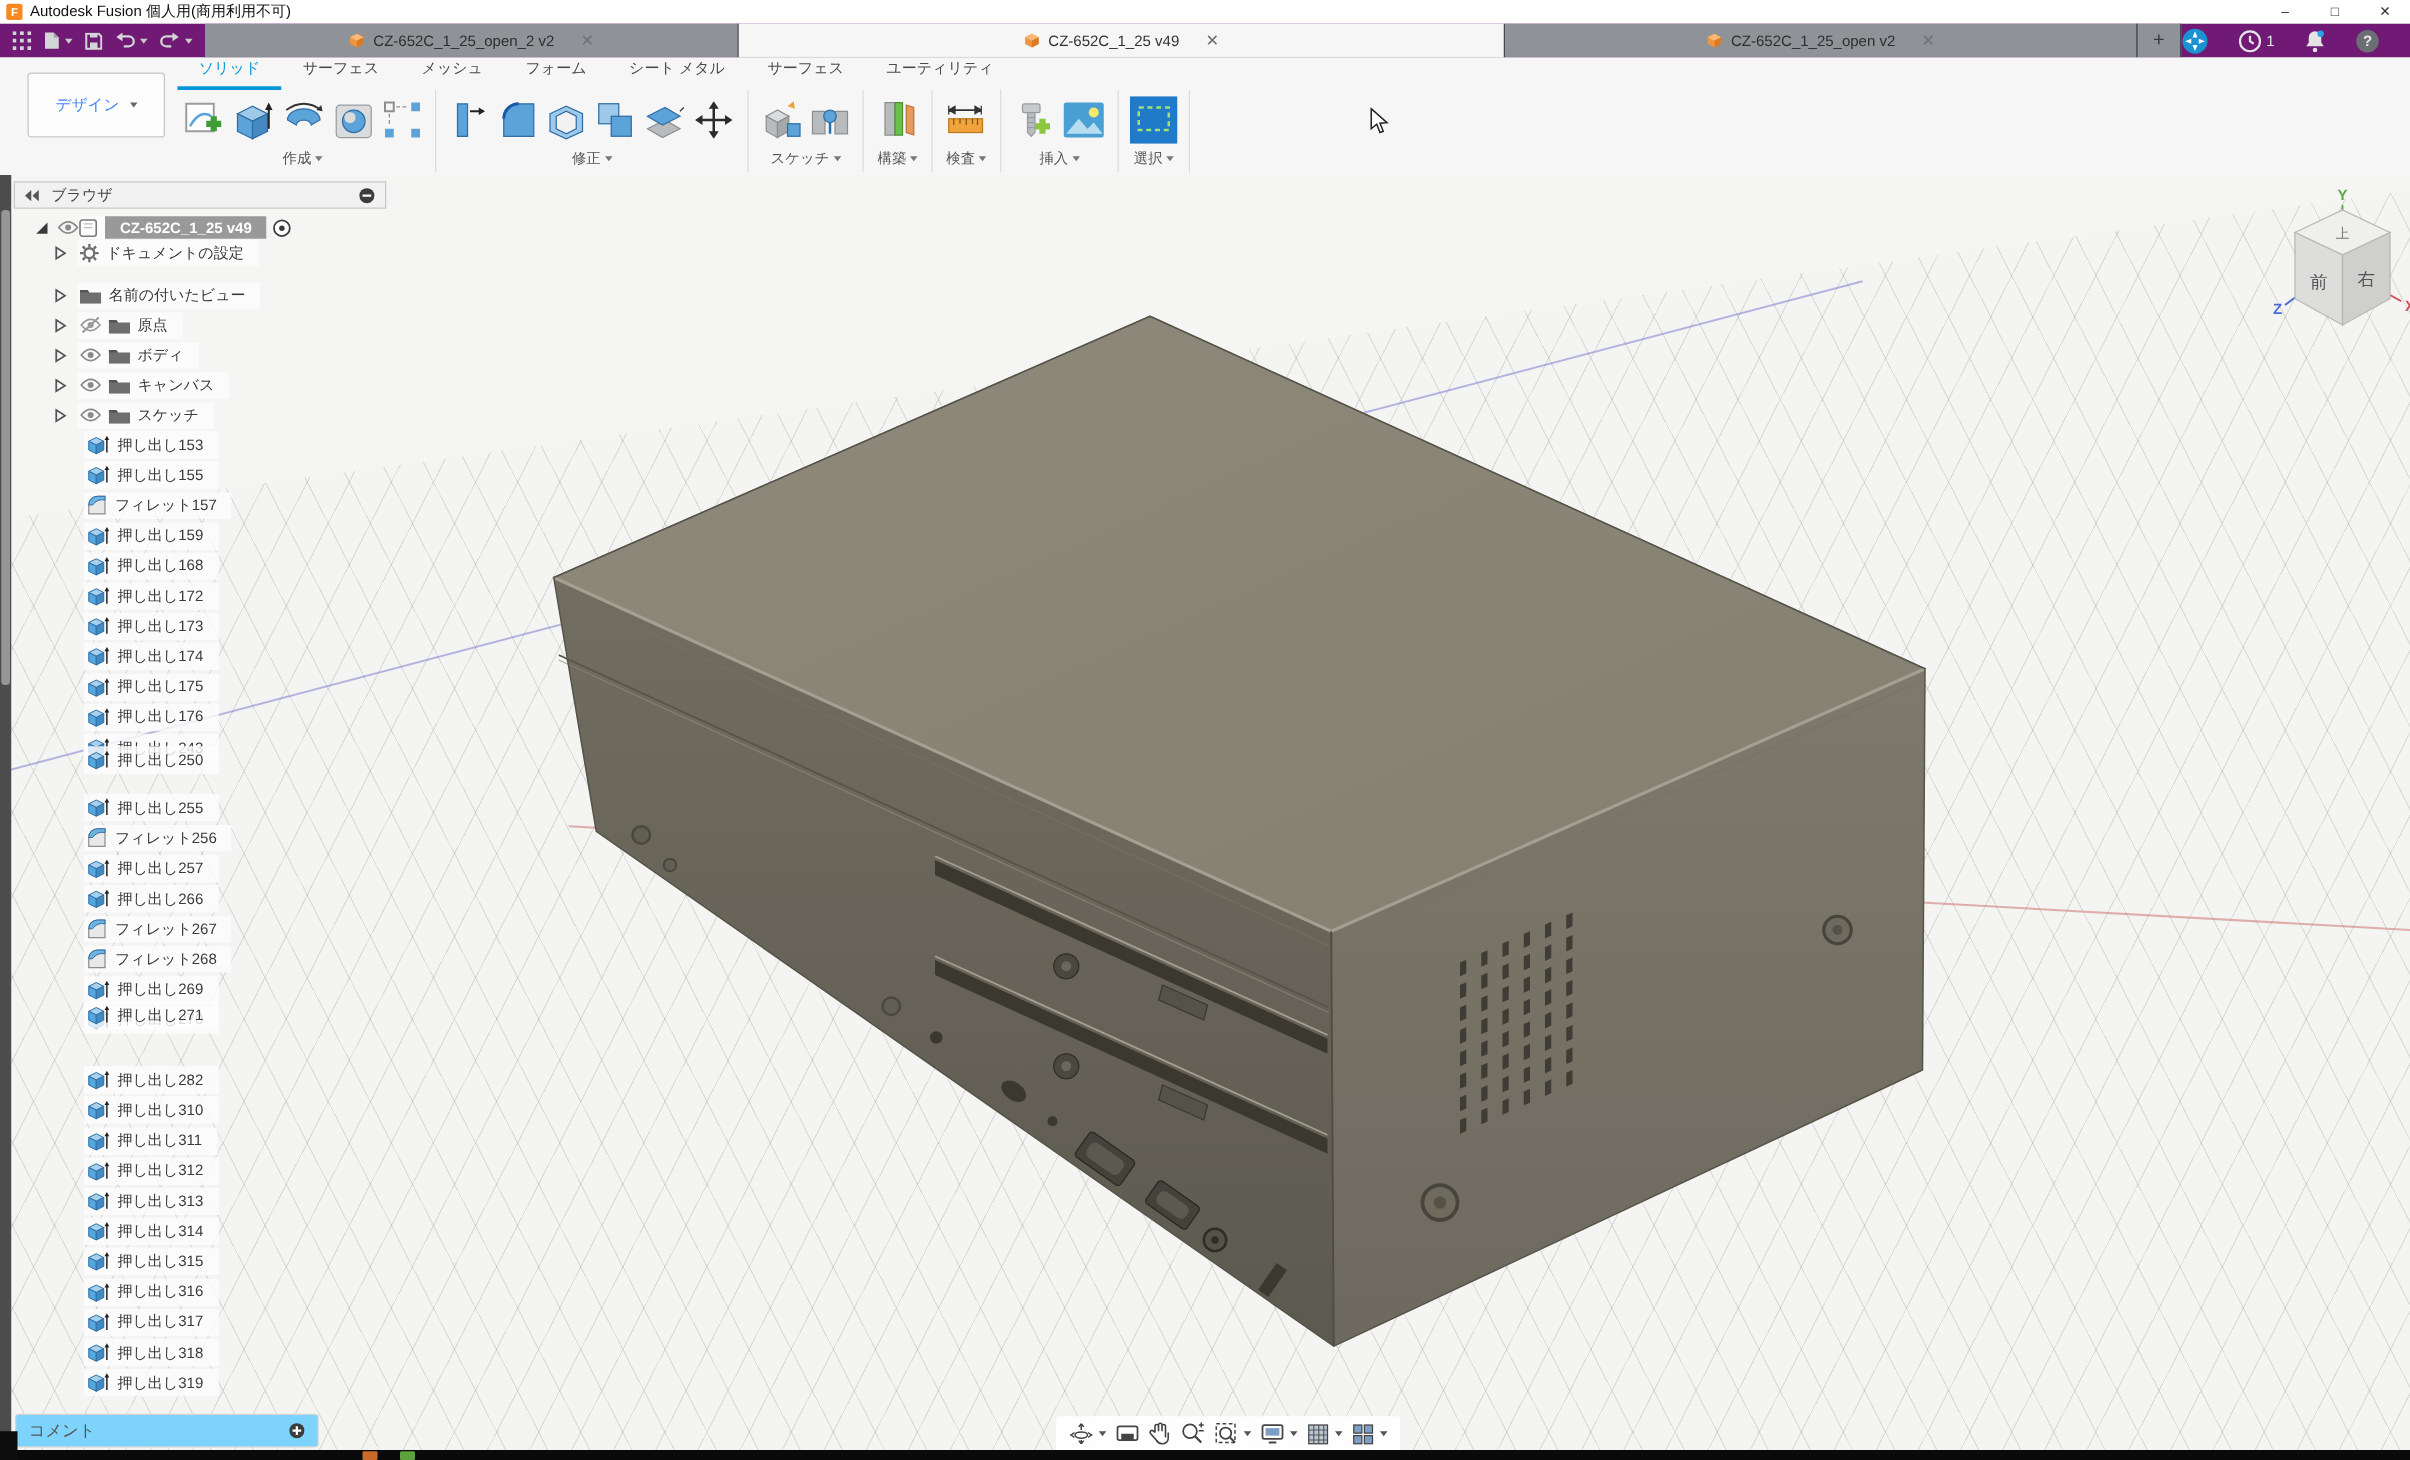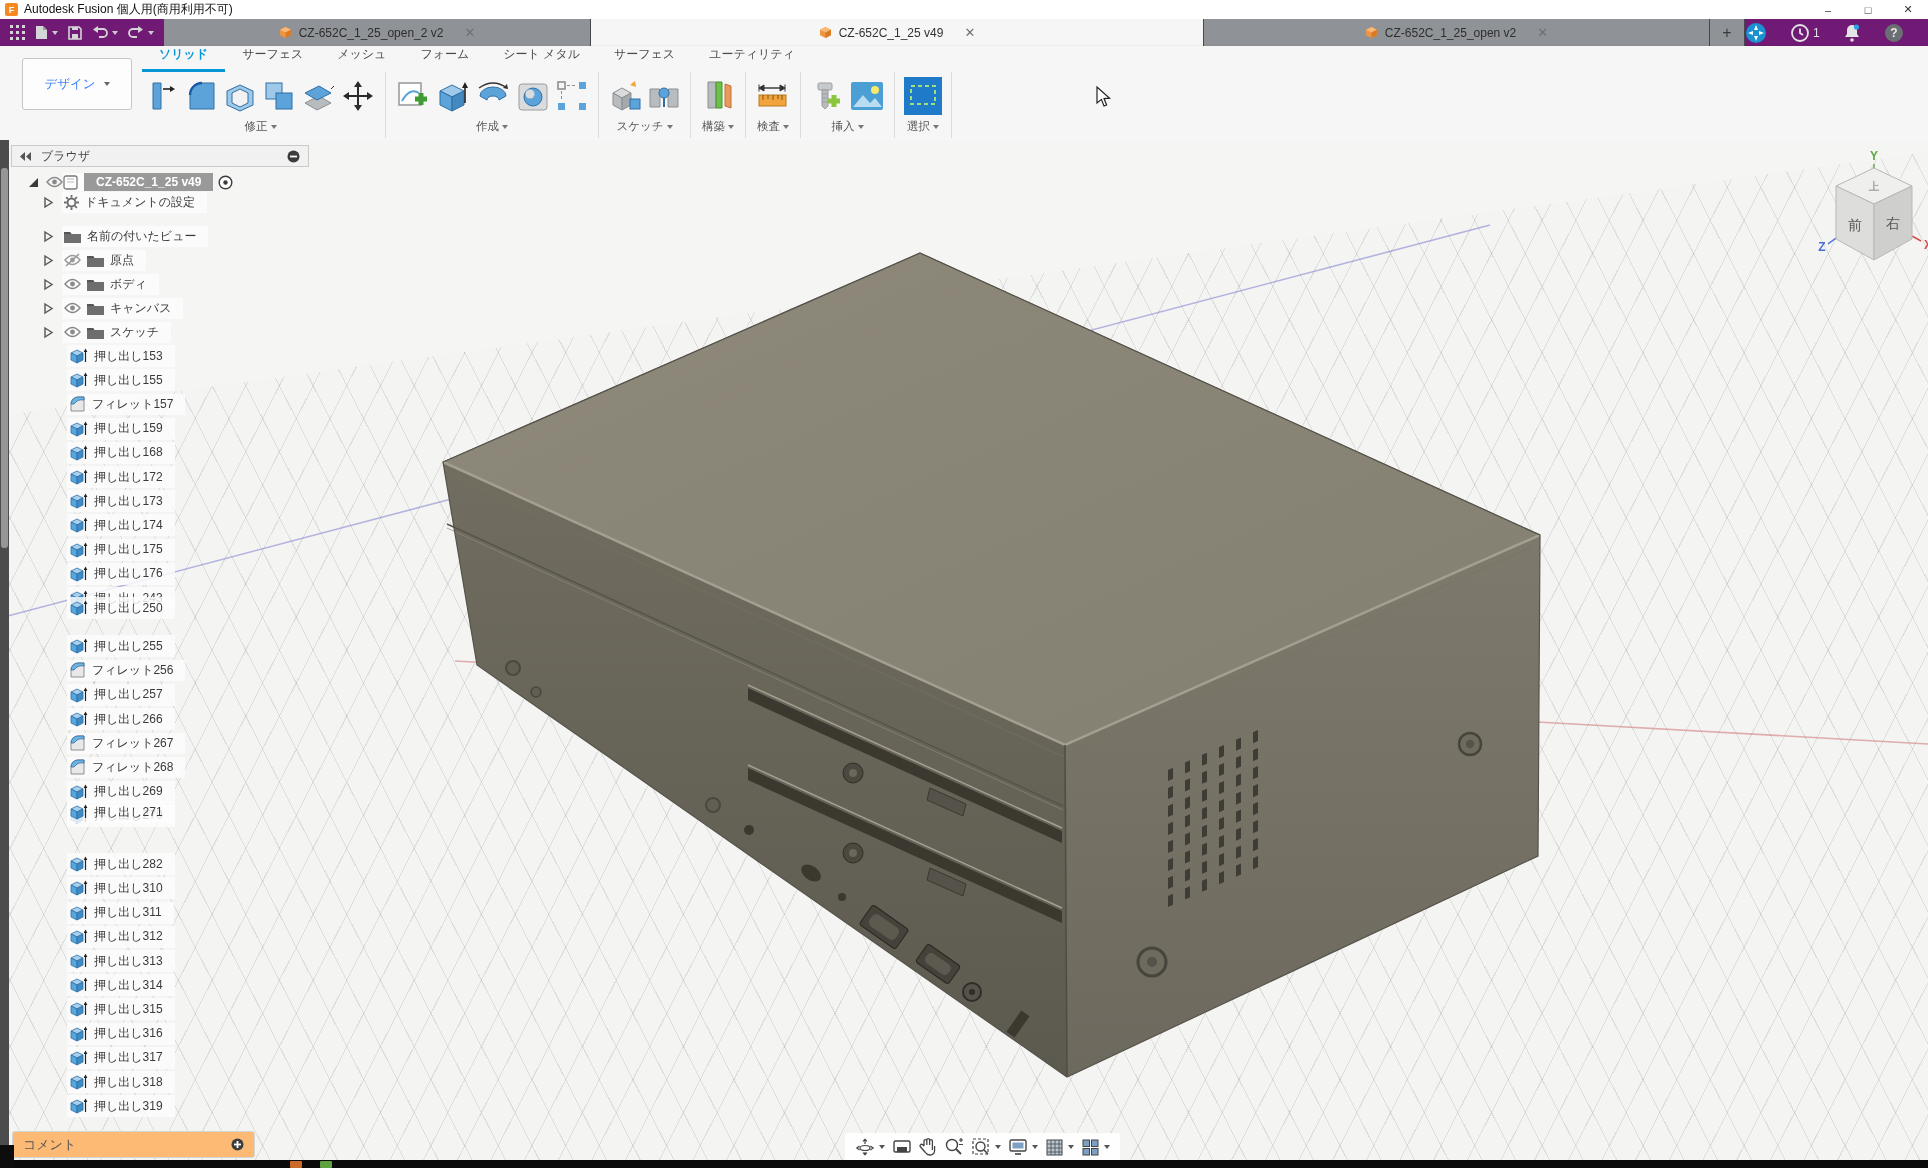--- a/index.html
+++ b/index.html
@@ -31,21 +31,21 @@
   #tab-add{width:34px;background:#8f9296;display:flex;align-items:center;justify-content:center;color:#3a3a3a;font-size:16px;border-right:1px solid #45484c}
   #appbar-right{margin-left:auto;display:flex;align-items:center;gap:24px;padding-right:22px}
   .abr{position:relative;display:flex;align-items:center;gap:4px;color:#e3e4e5;font-size:12px}
 
   
   #ribbon{position:absolute;top:46px;left:0;right:0;height:94px;background:#f6f6f6;border-bottom:1px solid #cfcfcf;box-shadow:0 1px 3px rgba(0,0,0,.18)}
   #design-box{position:absolute;left:22px;top:12px;width:108px;height:50px;background:#fdfdfd;border:1px solid #c6c6c6;border-radius:3px;
               display:flex;align-items:center;justify-content:center;font-size:12.5px;color:#3b82f6;gap:6px}
   #ribbon-tabs{position:absolute;left:142px;top:0;height:26px;display:flex;align-items:flex-end;gap:0}
   .rtab{padding:0 17px 6px 17px;font-size:12px;color:#4a4a4a;border-bottom:3px solid transparent}
-  .rtab.active{color:#0696d7;border-bottom-color:#0696d7;font-weight:bold}
+  .rtab.active{color:#0696d7;border-bottom-color:#0696d7;font-weight:normal}
   #groups{position:absolute;left:136px;top:26px;height:66px;display:flex;align-items:stretch}
   .group{display:flex;flex-direction:column;align-items:center;justify-content:flex-start;border-right:1px solid #dddddd;padding:2px 9px 0 9px}
   .group-icons{display:flex;align-items:center;gap:5px;height:44px}
   .group-label{font-size:11.5px;color:#555;display:flex;align-items:center;gap:3px;margin-top:1px}
   .gcaret{width:0;height:0;border-left:3.5px solid transparent;border-right:3.5px solid transparent;border-top:4px solid #777}
   .grayed{opacity:.35}
   #pointer-cursor{position:absolute;left:1096px;top:86px;z-index:60}
 
   
   #viewport{position:absolute;top:140px;left:0;width:1928px;height:1020px;background:#f4f4f3;overflow:hidden}
@@ -66,21 +66,21 @@
   #tree{position:absolute;left:11px;top:30px;font-size:12px;color:#3a3a3a}
   .trow{position:absolute;display:flex;align-items:center;height:24px;white-space:nowrap}
   .chip{display:inline-flex;align-items:center;gap:6px;background:rgba(253,253,253,.82);padding:2px 12px 2px 2px}
   .root-label{background:#999999;color:#fff;font-weight:bold;padding:2px 12px;font-size:12px}
 
   
   #viewcube{position:absolute;left:1812px;top:8px;width:124px;height:118px}
   #navbar{position:absolute;left:845px;top:993px;height:28px;background:rgba(255,255,255,.9);
           display:flex;align-items:center;gap:7px;padding:0 10px;border-radius:2px}
   .navitem{display:flex;align-items:center;gap:2px}
-  #comment-bar{position:absolute;left:12px;top:991px;width:243px;height:27px;background:#fdba74;border:1px solid #d5d5d5;border-radius:3px;
+  #comment-bar{position:absolute;left:12px;top:991px;width:243px;height:27px;background:#7dd3fc;border:1px solid #d5d5d5;border-radius:3px;
                display:flex;align-items:center;padding:0 10px;box-sizing:border-box;font-size:13px;color:#555}
   #comment-bar .spacer{flex:1}
 
   
   #taskbar{position:absolute;left:0;top:1160px;width:1928px;height:8px;background:#0a0a0a}
   #taskbar-corner{position:absolute;left:0;top:1145px;width:14px;height:23px;background:#0d0d0d}
   .tb-ic{position:absolute;top:1161px;width:12px;height:7px;border-radius:1px}
 </style>
 </head>
 <body>
@@ -224,65 +224,20 @@
       <div class="rtab ">フォーム</div>
       <div class="rtab ">シート メタル</div>
       <div class="rtab ">サーフェス</div>
       <div class="rtab ">ユーティリティ</div>
     </div>
   <div id="groups">
       <div class="group ">
      <div class="group-icons">
           <span class="ic">
             <svg width="34" height="34" viewBox="0 0 34 34">
-              <path d="M8 4 h8 v26 h-8 Z" fill="#5ba3d9" stroke="#2f6ea6"></path>
-              <path d="M18 10 h9" stroke="#222" stroke-width="1.6"></path>
-              <path d="M30 10 l-5 -3 v6 Z" fill="#222"></path>
-            </svg>
-          </span>
-          <span class="ic">
-            <svg width="34" height="34" viewBox="0 0 34 34">
-              <path d="M6 30 V16 a12 12 0 0 1 12 -12 h12 v26 Z" fill="#5ba3d9" stroke="#2f6ea6"></path>
-              <path d="M6 16 a12 12 0 0 1 12 -12" fill="none" stroke="#1858a8" stroke-width="2.4"></path>
-            </svg>
-          </span>
-          <span class="ic">
-            <svg width="34" height="34" viewBox="0 0 34 34">
-              <path d="M4 12 L17 6 L30 12 L30 26 L17 32 L4 26 Z" fill="#9fc9e8" stroke="#2f6ea6"></path>
-              <path d="M9 14 L17 10 L25 14 L25 24 L17 28 L9 24 Z" fill="#f2f2f2" stroke="#2f6ea6"></path>
-            </svg>
-          </span>
-          <span class="ic">
-            <svg width="34" height="34" viewBox="0 0 34 34">
-              <rect x="4" y="4" width="16" height="16" fill="#9fc9e8" stroke="#2f6ea6"></rect>
-              <rect x="14" y="14" width="16" height="16" fill="#5ba3d9" stroke="#2f6ea6"></rect>
-            </svg>
-          </span>
-          <span class="ic">
-            <svg width="34" height="34" viewBox="0 0 34 34">
-              <path d="M4 24 L18 17 L30 24 L16 31 Z" fill="#b9bcbe" stroke="#8c8f91"></path>
-              <path d="M4 14 L18 7 L30 14 L16 21 Z" fill="#5ba3d9" stroke="#2f6ea6"></path>
-              <path d="M30 10 l3 -3" stroke="#333"></path>
-            </svg>
-          </span>
-          <span class="ic">
-            <svg width="36" height="36" viewBox="0 0 36 36">
-              <path d="M18 3 L14 9 H17 V17 H9 V14 L3 18 L9 22 V19 H17 V27 H14 L18 33 L22 27 H19 V19 H27 V22 L33 18 L27 14 V17 H19 V9 H22 Z" fill="#2b2b2b"></path>
-            </svg>
-          </span>
-        </div>
-     <div class="group-label">
-          <span>修正</span>
-          <span class="gcaret"></span>
-        </div>
-   </div>
-      <div class="group ">
-     <div class="group-icons">
-          <span class="ic">
-            <svg width="34" height="34" viewBox="0 0 34 34">
               <rect x="4" y="4" width="22" height="22" fill="#fff" stroke="#9a9da0" stroke-width="1.6"></rect>
               <path d="M7 22 q8 -14 17 -8" fill="none" stroke="#5ba3d9" stroke-width="2"></path>
               <path d="M20 20 h12 M26 14 v12" stroke="#3f9c35" stroke-width="5"></path>
             </svg>
           </span>
           <span class="ic">
             <svg width="36" height="36" viewBox="0 0 36 36">
               <path d="M6 13 L18 7 L30 13 L18 19 Z" fill="#9fc9e8" stroke="#2f6ea6"></path>
               <path d="M6 13 L6 27 L18 33 L18 19 Z" fill="#5ba3d9" stroke="#2f6ea6"></path>
               <path d="M30 13 L30 27 L18 33 L18 19 Z" fill="#4489bf" stroke="#2f6ea6"></path>
@@ -309,20 +264,65 @@
               <rect x="3" y="3" width="7" height="7" fill="none" stroke="#8c8f91" stroke-width="1.6"></rect>
               <rect x="24" y="3" width="7" height="7" fill="#5ba3d9"></rect>
               <rect x="3" y="24" width="7" height="7" fill="#5ba3d9"></rect>
               <rect x="24" y="24" width="7" height="7" fill="#5ba3d9"></rect>
               <path d="M12 6.5 h10 M6.5 12 v10" stroke="#8c8f91" stroke-dasharray="3 2"></path>
             </svg>
           </span>
         </div>
      <div class="group-label">
           <span>作成</span>
+          <span class="gcaret"></span>
+        </div>
+   </div>
+      <div class="group ">
+     <div class="group-icons">
+          <span class="ic">
+            <svg width="34" height="34" viewBox="0 0 34 34">
+              <path d="M8 4 h8 v26 h-8 Z" fill="#5ba3d9" stroke="#2f6ea6"></path>
+              <path d="M18 10 h9" stroke="#222" stroke-width="1.6"></path>
+              <path d="M30 10 l-5 -3 v6 Z" fill="#222"></path>
+            </svg>
+          </span>
+          <span class="ic">
+            <svg width="34" height="34" viewBox="0 0 34 34">
+              <path d="M6 30 V16 a12 12 0 0 1 12 -12 h12 v26 Z" fill="#5ba3d9" stroke="#2f6ea6"></path>
+              <path d="M6 16 a12 12 0 0 1 12 -12" fill="none" stroke="#1858a8" stroke-width="2.4"></path>
+            </svg>
+          </span>
+          <span class="ic">
+            <svg width="34" height="34" viewBox="0 0 34 34">
+              <path d="M4 12 L17 6 L30 12 L30 26 L17 32 L4 26 Z" fill="#9fc9e8" stroke="#2f6ea6"></path>
+              <path d="M9 14 L17 10 L25 14 L25 24 L17 28 L9 24 Z" fill="#f2f2f2" stroke="#2f6ea6"></path>
+            </svg>
+          </span>
+          <span class="ic">
+            <svg width="34" height="34" viewBox="0 0 34 34">
+              <rect x="4" y="4" width="16" height="16" fill="#9fc9e8" stroke="#2f6ea6"></rect>
+              <rect x="14" y="14" width="16" height="16" fill="#5ba3d9" stroke="#2f6ea6"></rect>
+            </svg>
+          </span>
+          <span class="ic">
+            <svg width="34" height="34" viewBox="0 0 34 34">
+              <path d="M4 24 L18 17 L30 24 L16 31 Z" fill="#b9bcbe" stroke="#8c8f91"></path>
+              <path d="M4 14 L18 7 L30 14 L16 21 Z" fill="#5ba3d9" stroke="#2f6ea6"></path>
+              <path d="M30 10 l3 -3" stroke="#333"></path>
+            </svg>
+          </span>
+          <span class="ic">
+            <svg width="36" height="36" viewBox="0 0 36 36">
+              <path d="M18 3 L14 9 H17 V17 H9 V14 L3 18 L9 22 V19 H17 V27 H14 L18 33 L22 27 H19 V19 H27 V22 L33 18 L27 14 V17 H19 V9 H22 Z" fill="#2b2b2b"></path>
+            </svg>
+          </span>
+        </div>
+     <div class="group-label">
+          <span>修正</span>
           <span class="gcaret"></span>
         </div>
    </div>
       <div class="group ">
      <div class="group-icons">
           <span class="ic">
             <svg width="34" height="34" viewBox="0 0 34 34">
               <path d="M22 6 l5 -4 1 6 Z" fill="#f2a33c"></path>
               <path d="M5 14 L14 9 L23 14 L14 19 Z" fill="#d9dbdc" stroke="#8c8f91"></path>
               <path d="M5 14 V26 L14 31 V19 Z" fill="#b9bcbe" stroke="#8c8f91"></path>

